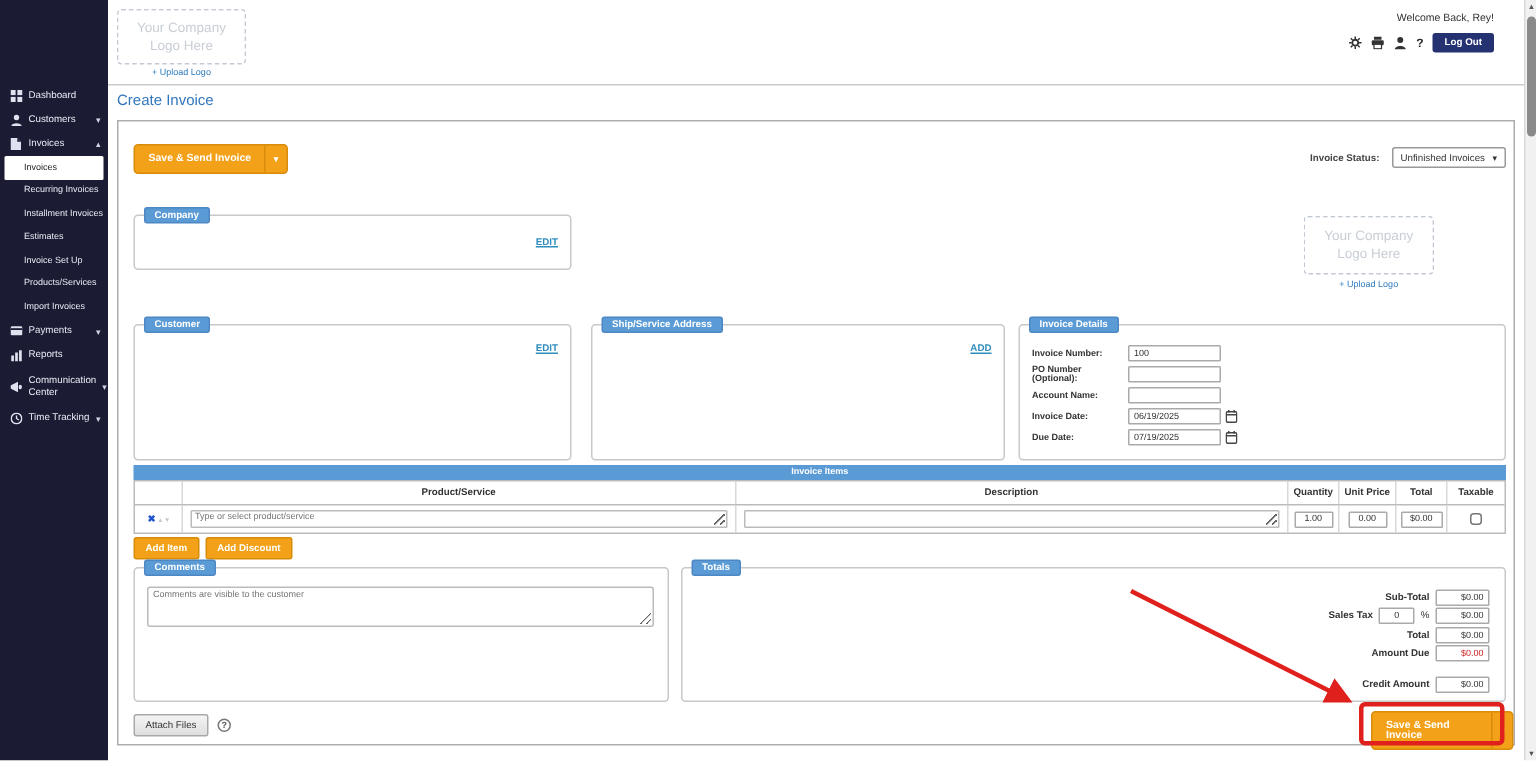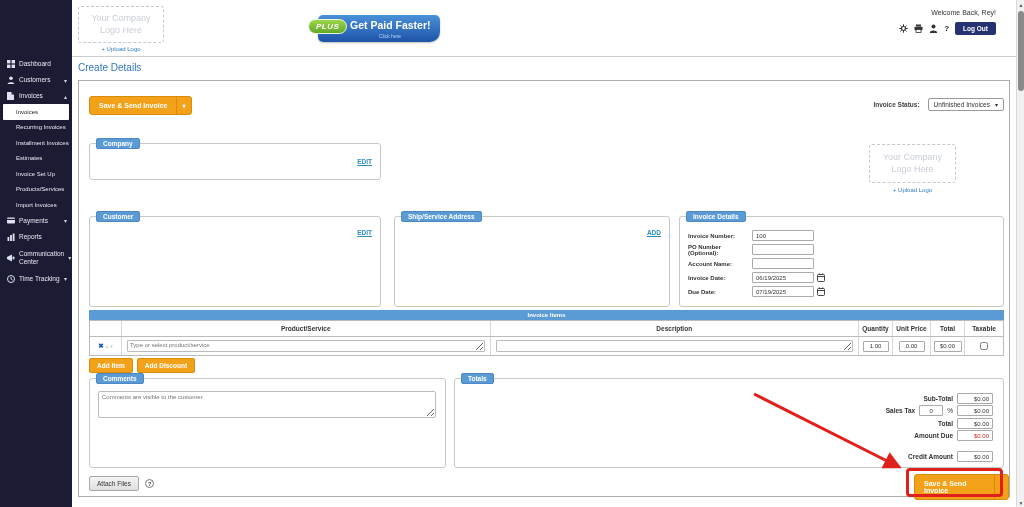--- a/index.html
+++ b/index.html
@@ -231,25 +231,20 @@
     </div>
   </nav>
 
   <header class="header">
     <div class="logo-box">
       <span>Your Company</span>
       <span>Logo Here</span>
     </div>
     <div class="upload-link">+ Upload Logo</div>
 
-    <div class="banner">
-      <span class="plus">PLUS</span>
-      <span class="ttl">Get Paid Faster!</span>
-      <span class="sub">Click here</span>
-    </div>
 
     <div class="welcome">Welcome Back, Rey!</div>
     <div class="hdr-actions">
       <span class="hdr-ic">
         <svg width="9" height="9" viewBox="0 0 9 9">
             <circle cx="4.5" cy="4.5" r="2" fill="none" stroke="#333" stroke-width="1.2"></circle>
             <path d="M4.5 0.3 V2 M4.5 7 V8.7 M0.3 4.5 H2 M7 4.5 H8.7 M1.5 1.5 L2.7 2.7 M6.3 6.3 L7.5 7.5 M7.5 1.5 L6.3 2.7 M2.7 6.3 L1.5 7.5" stroke="#333" stroke-width="1"></path>
           </svg>
       </span>
       <span class="hdr-ic">
@@ -263,21 +258,21 @@
         <svg width="9" height="9" viewBox="0 0 9 9">
             <circle cx="4.5" cy="2.6" r="2" fill="#333"></circle>
             <path d="M0.8 9 C0.8 5.8 8.2 5.8 8.2 9 Z" fill="#333"></path>
           </svg>
       </span>
       <span class="hdr-help">?</span>
       <span class="logout">Log Out</span>
     </div>
   </header>
 
-  <div class="page-title">Create Details</div>
+  <div class="page-title">Create Invoice</div>
   <div class="page-help">?</div>
 
   <section class="panel">
 
     <div class="btn-orange top-save">
       <span class="lbl">Save &amp; Send Invoice</span>
       <span class="caret">▾</span>
     </div>
 
     <div class="status-wrap">

